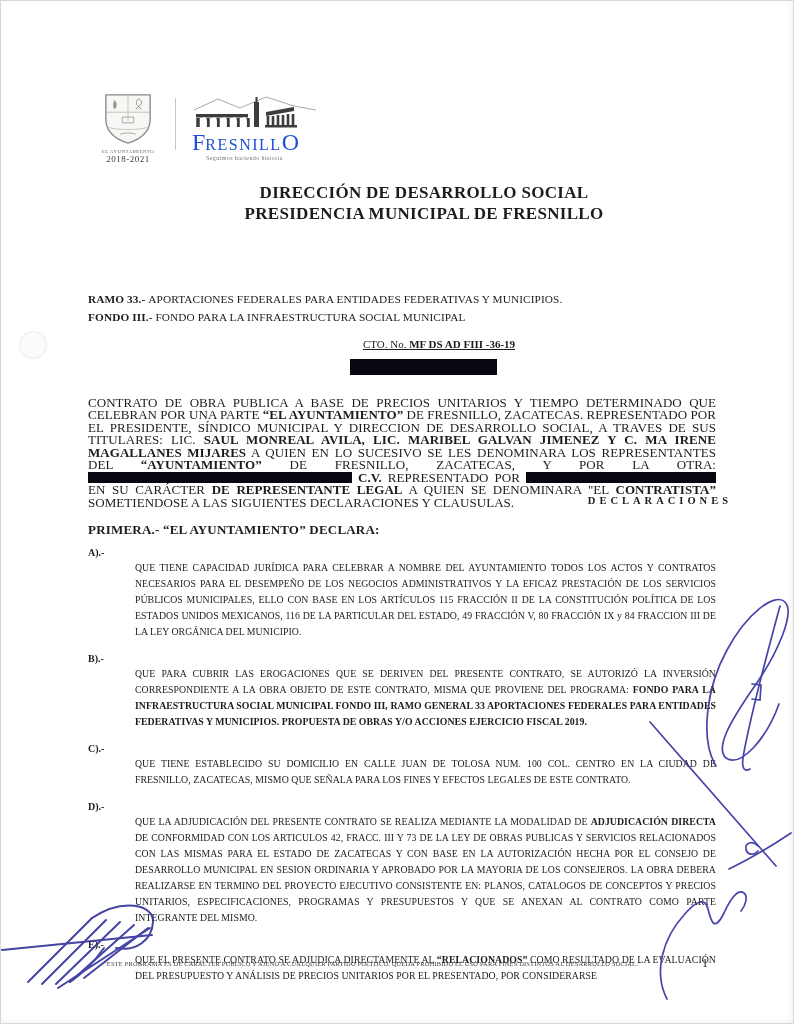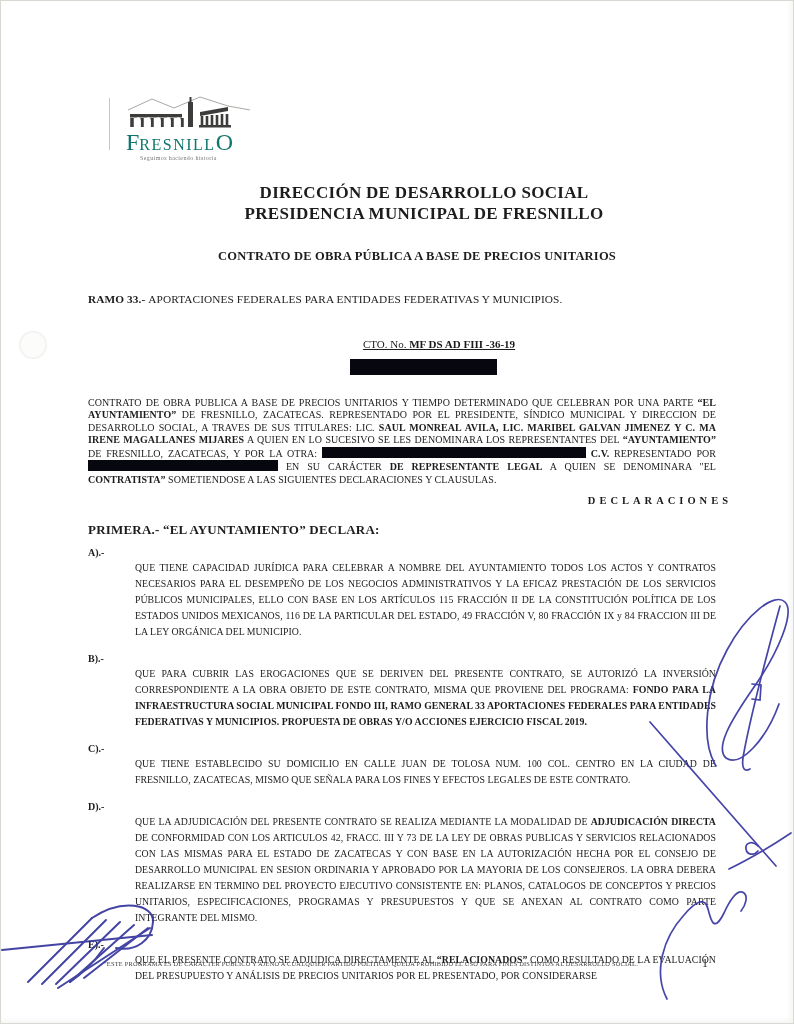--- a/index.html
+++ b/index.html
@@ -16,41 +16,41 @@
   .b{font-weight:bold;}
   .redact{display:inline-block;height:11px;background:#07070f;vertical-align:-1px;}
 
   
   .logos{position:absolute;left:95px;top:92px;display:flex;align-items:flex-start;}
   .crest{width:66px;text-align:center;}
   .crest-caption1{font-size:5px;color:#6c6c6c;letter-spacing:.4px;margin-top:1px;}
   .crest-caption2{font-size:9px;color:#3a3a3a;letter-spacing:.5px;}
   .logo-divider{width:1px;height:52px;background:#c9c9c4;margin:6px 16px 0 14px;}
   .wordmark-block{padding-top:2px;}
-  .wordmark{line-height:20px;white-space:nowrap;color:#0f766e;}
+  .wordmark{line-height:20px;white-space:nowrap;color:#1d4ed8;}
   .wm-big{font-size:24px;}
   .wm-mid{font-size:16px;letter-spacing:1.5px;}
   .tagline{font-size:6px;color:#777;letter-spacing:.4px;margin-top:0;padding-left:14px;}
 
   
   .title-block{position:absolute;left:0;right:0;top:182px;text-align:center;padding-left:54px;}
   .title-line{font-weight:bold;font-size:17px;line-height:21px;letter-spacing:.3px;}
   .subtitle-block{position:absolute;left:0;right:0;top:246px;text-align:center;padding-left:40px;}
   .subtitle{font-weight:bold;font-size:12.5px;letter-spacing:.2px;}
 
   
   .program-block{position:absolute;left:88px;width:632px;top:291px;font-size:11.3px;line-height:17.5px;letter-spacing:.1px;}
 
   
   .cto-block{position:absolute;left:0;right:0;top:338px;text-align:center;padding-left:84px;font-size:11px;}
   .cto-inner{text-decoration:underline;}
   .cto-redaction{position:absolute;left:350px;top:359px;width:147px;height:16px;background:#07070f;}
 
   
-  .opening{position:absolute;left:88px;width:628px;top:397px;font-size:10px;line-height:12.45px;text-align:justify;margin:0;letter-spacing:.05px;}
+  .opening{position:absolute;left:88px;width:628px;top:397px;font-size:13px;line-height:12.45px;text-align:justify;margin:0;letter-spacing:.05px;}
   .declaraciones{position:absolute;left:88px;width:628px;top:495px;text-align:right;font-weight:bold;font-size:10.5px;letter-spacing:4px;padding-left:16px;}
   .primera{position:absolute;left:88px;top:522px;font-weight:bold;font-size:13px;letter-spacing:.2px;}
   .items{position:absolute;left:88px;width:628px;top:547px;}
   .decl-item{margin-bottom:13px;}
   .decl-label{font-weight:bold;font-size:10px;margin-bottom:2px;}
   .decl-body{margin:0 0 0 47px;font-size:9.8px;line-height:16px;text-align:justify;letter-spacing:.05px;}
 
   
   .footer-disclaimer{position:absolute;left:104px;top:960px;width:545px;font-size:6.4px;color:#3d3d3d;letter-spacing:.2px;white-space:nowrap;}
   .page-number{position:absolute;left:702px;top:956px;font-size:12px;color:#2b2b2b;}
@@ -59,20 +59,32 @@
   .hole-punch{position:absolute;left:19px;top:331px;width:26px;height:26px;border-radius:50%;
     background:#fcfcfa;border:1px solid rgba(0,0,0,0.05);box-shadow:inset 0 0 3px rgba(0,0,0,0.05);}
   .ink-layer{position:absolute;left:0;top:0;pointer-events:none;}
 </style>
 </head>
 <body>
 
 <div class="page">
 
   <div class="logos">
+    <div class="crest">
+      <svg width="58" height="52" viewBox="0 0 60 54">
+        <path d="M7,3 H53 V28 C53,41 43,49 30,53 C17,49 7,41 7,28 Z" fill="#f7f7f5" stroke="#8a8a86" stroke-width="1.4"></path>
+        <path d="M30,3 V30 M7,21 H53 M7,36 C18,40 42,40 53,36" fill="none" stroke="#b5b5b0" stroke-width="0.8"></path>
+        <path d="M16,8 C14,12 14,16 16,18 C19,16 19,11 16,8 Z" fill="#9a9a95"></path>
+        <path d="M41,7 C38,9 38,13 41,15 C45,13 45,9 41,7 Z M41,15 L44,18 M41,15 L38,18" fill="none" stroke="#8a8a86" stroke-width="1"></path>
+        <path d="M24,26 h12 v6 h-12 Z" fill="none" stroke="#9a9a95" stroke-width="0.9"></path>
+        <path d="M22,44 C26,42 34,42 38,44" fill="none" stroke="#9a9a95" stroke-width="0.9"></path>
+      </svg>
+      <div class="crest-caption1">EL AYUNTAMIENTO</div>
+      <div class="crest-caption2">2018-2021</div>
+    </div>
     <div class="logo-divider"></div>
     <div class="wordmark-block">
       <svg width="126" height="34" viewBox="0 0 126 34">
         <path d="M2,16 L26,5 L48,14 L74,3 L102,12 L124,16" fill="none" stroke="#9d9d98" stroke-width="0.9"></path>
         <rect x="4" y="20" width="52" height="3.5" fill="#3c3c3a"></rect>
         <path d="M6,33 v-9 M16,33 v-9 M26,33 v-9 M36,33 v-9 M46,33 v-9 M56,33 v-9" stroke="#3c3c3a" stroke-width="3.5"></path>
         <path d="M10.5,33 v-6 a1.8,3 0 0 1 3.6,0 v6 M20.5,33 v-6 a1.8,3 0 0 1 3.6,0 v6 M30.5,33 v-6 a1.8,3 0 0 1 3.6,0 v6 M40.5,33 v-6 a1.8,3 0 0 1 3.6,0 v6 M50.5,33 v-6 a1.8,3 0 0 1 3.6,0 v6" fill="none" stroke="#ffffff" stroke-width="1.6"></path>
         <rect x="62" y="8" width="5" height="25" fill="#3c3c3a"></rect>
         <rect x="63.5" y="3" width="2" height="6" fill="#3c3c3a"></rect>
         <path d="M74,18 L102,13 L102,17 L74,22 Z" fill="#3c3c3a"></path>
@@ -83,26 +95,24 @@
         <span class="wm-big">F</span><span class="wm-mid">RESNILL</span><span class="wm-big">O</span>
       </div>
       <div class="tagline">Seguimos haciendo historia</div>
     </div>
   </div>
 
   <div class="title-block">
     <div class="title-line">DIRECCIÓN DE DESARROLLO SOCIAL</div>
     <div class="title-line">PRESIDENCIA MUNICIPAL DE FRESNILLO</div>
   </div>
-  <div class="subtitle-block">
-    <span class="subtitle">CONTRATO DE OBRA PÚBLICA A BASE DE PRECIOS UNITARIOS</span>
-  </div>
 
   <div class="program-block">
     <div><span class="b">RAMO 33.- </span><span>APORTACIONES FEDERALES PARA ENTIDADES FEDERATIVAS Y MUNICIPIOS.</span></div>
+    <div><span class="b">FONDO III.- </span><span>FONDO PARA LA INFRAESTRUCTURA SOCIAL MUNICIPAL</span></div>
   </div>
 
   <div class="cto-block">
     <span class="cto-inner"><span>CTO. No. </span><span class="b">MF DS AD FIII -36-19</span></span>
   </div>
   <div class="cto-redaction"></div>
 
   <p class="opening"><span>CONTRATO DE OBRA PUBLICA A BASE DE PRECIOS UNITARIOS Y TIEMPO DETERMINADO QUE CELEBRAN POR UNA PARTE </span><span class="b">“EL AYUNTAMIENTO”</span><span> DE FRESNILLO, ZACATECAS. REPRESENTADO POR EL PRESIDENTE, SÍNDICO MUNICIPAL Y DIRECCION DE DESARROLLO SOCIAL, A TRAVES DE SUS TITULARES: LIC. </span><span class="b">SAUL MONREAL AVILA, LIC. MARIBEL GALVAN JIMENEZ Y C. MA IRENE MAGALLANES MIJARES</span><span> A QUIEN EN LO SUCESIVO SE LES DENOMINARA LOS REPRESENTANTES DEL </span><span class="b">“AYUNTAMIENTO”</span><span> DE FRESNILLO, ZACATECAS, Y POR LA OTRA: </span><span class="redact" style="width: 264px;"></span><span> </span><span class="b">C.V.</span><span> REPRESENTADO POR </span><span class="redact" style="width: 190px;"></span><span> EN SU CARÁCTER </span><span class="b">DE REPRESENTANTE LEGAL</span><span> A  QUIEN SE DENOMINARA "EL </span><span class="b">CONTRATISTA”</span><span> SOMETIENDOSE A  LAS  SIGUIENTES DECLARACIONES Y CLAUSULAS.</span></p>
 
   <div class="declaraciones">DECLARACIONES</div>

